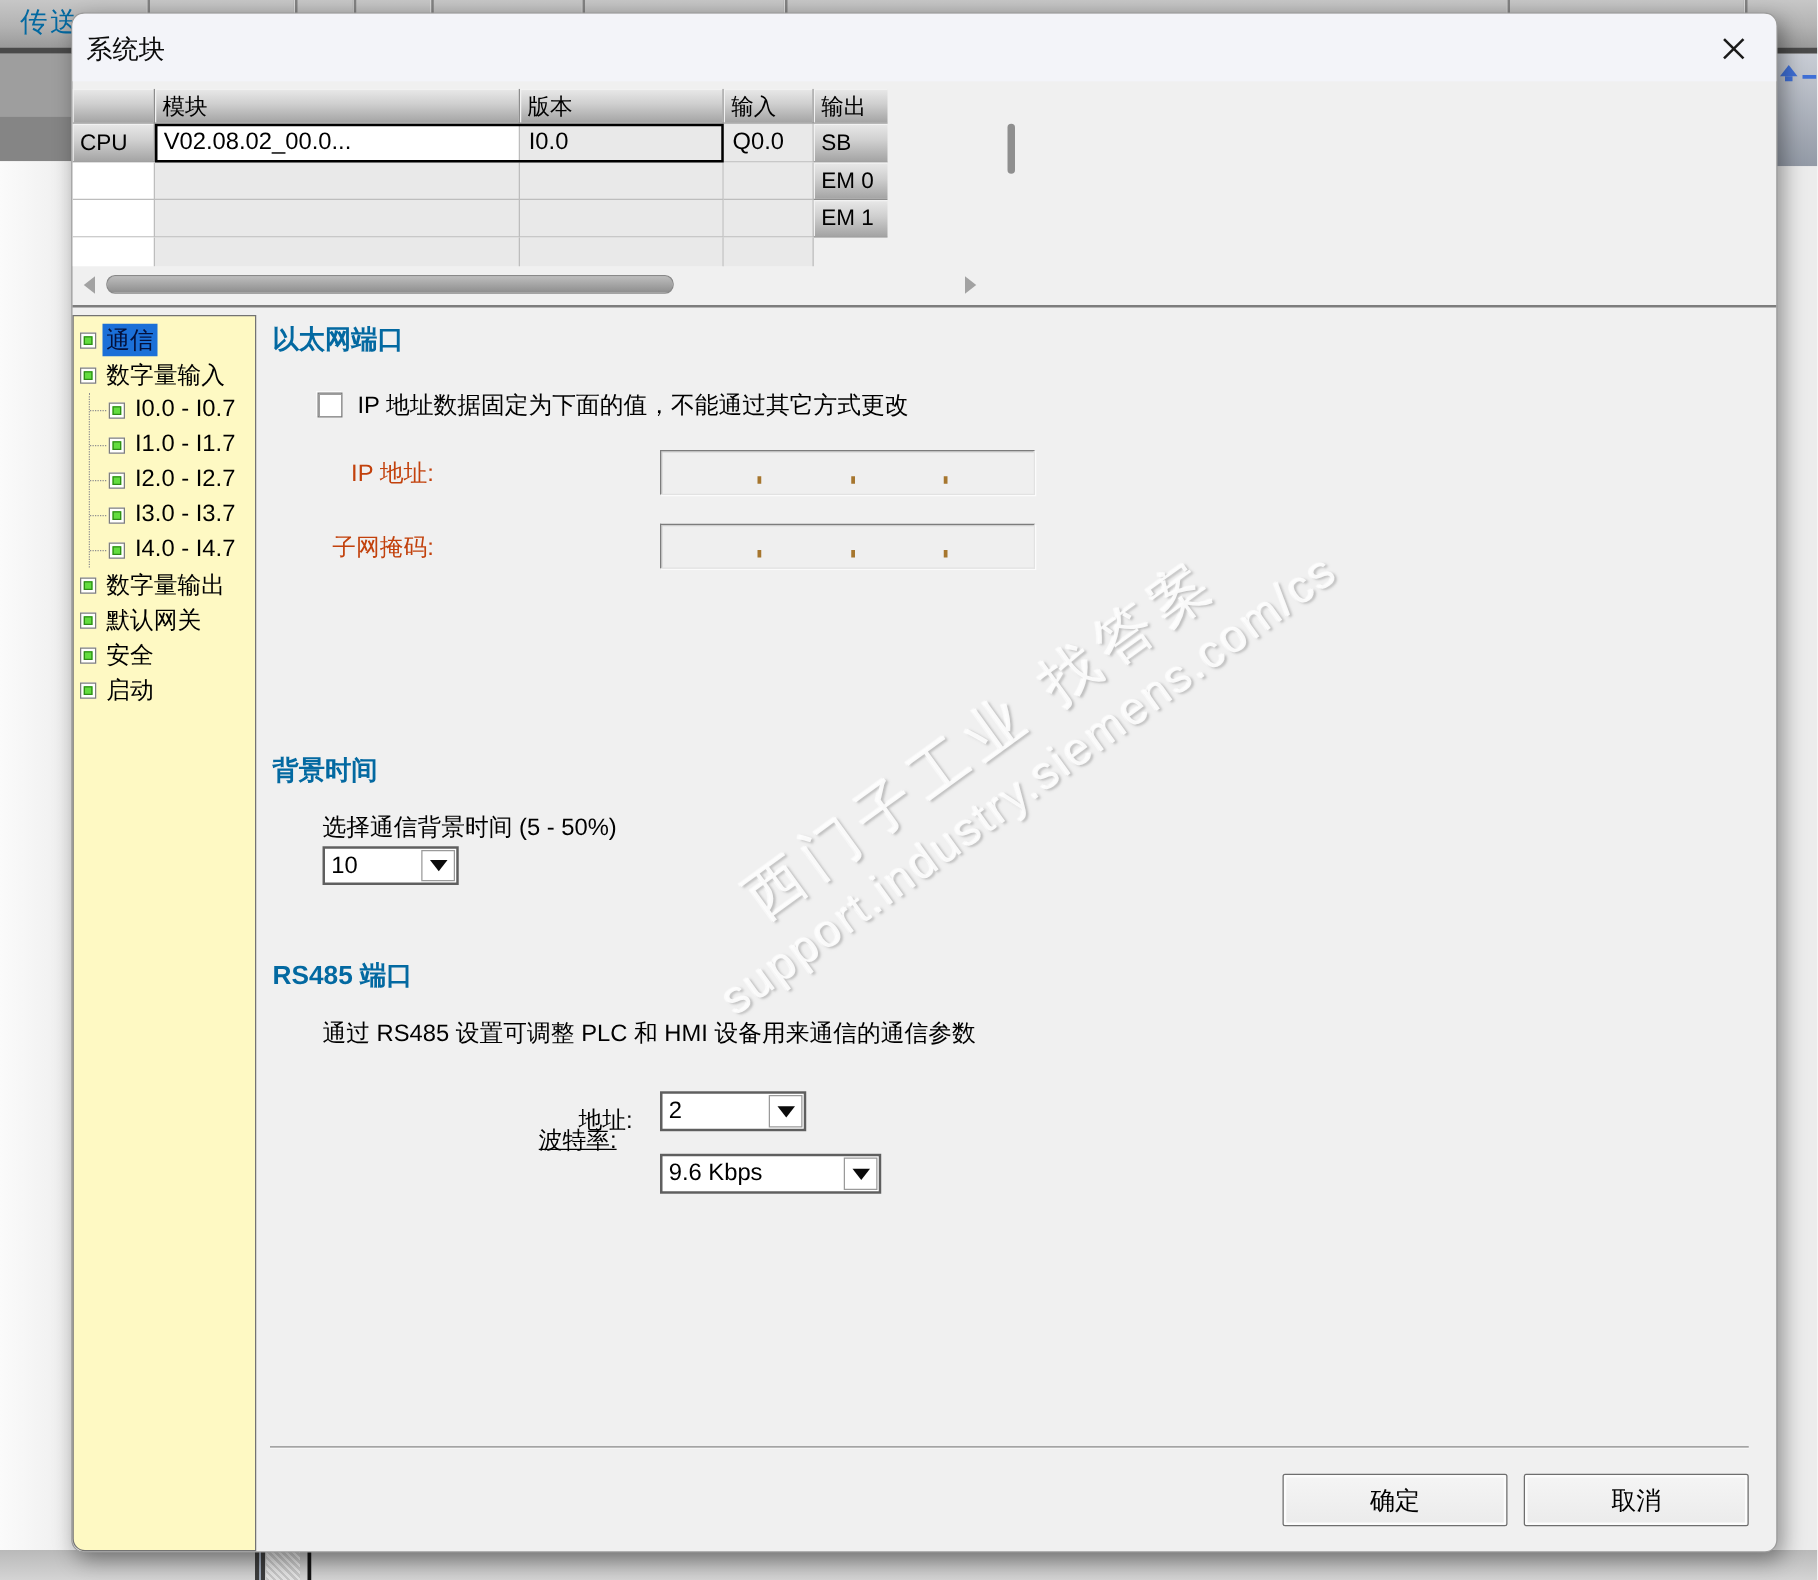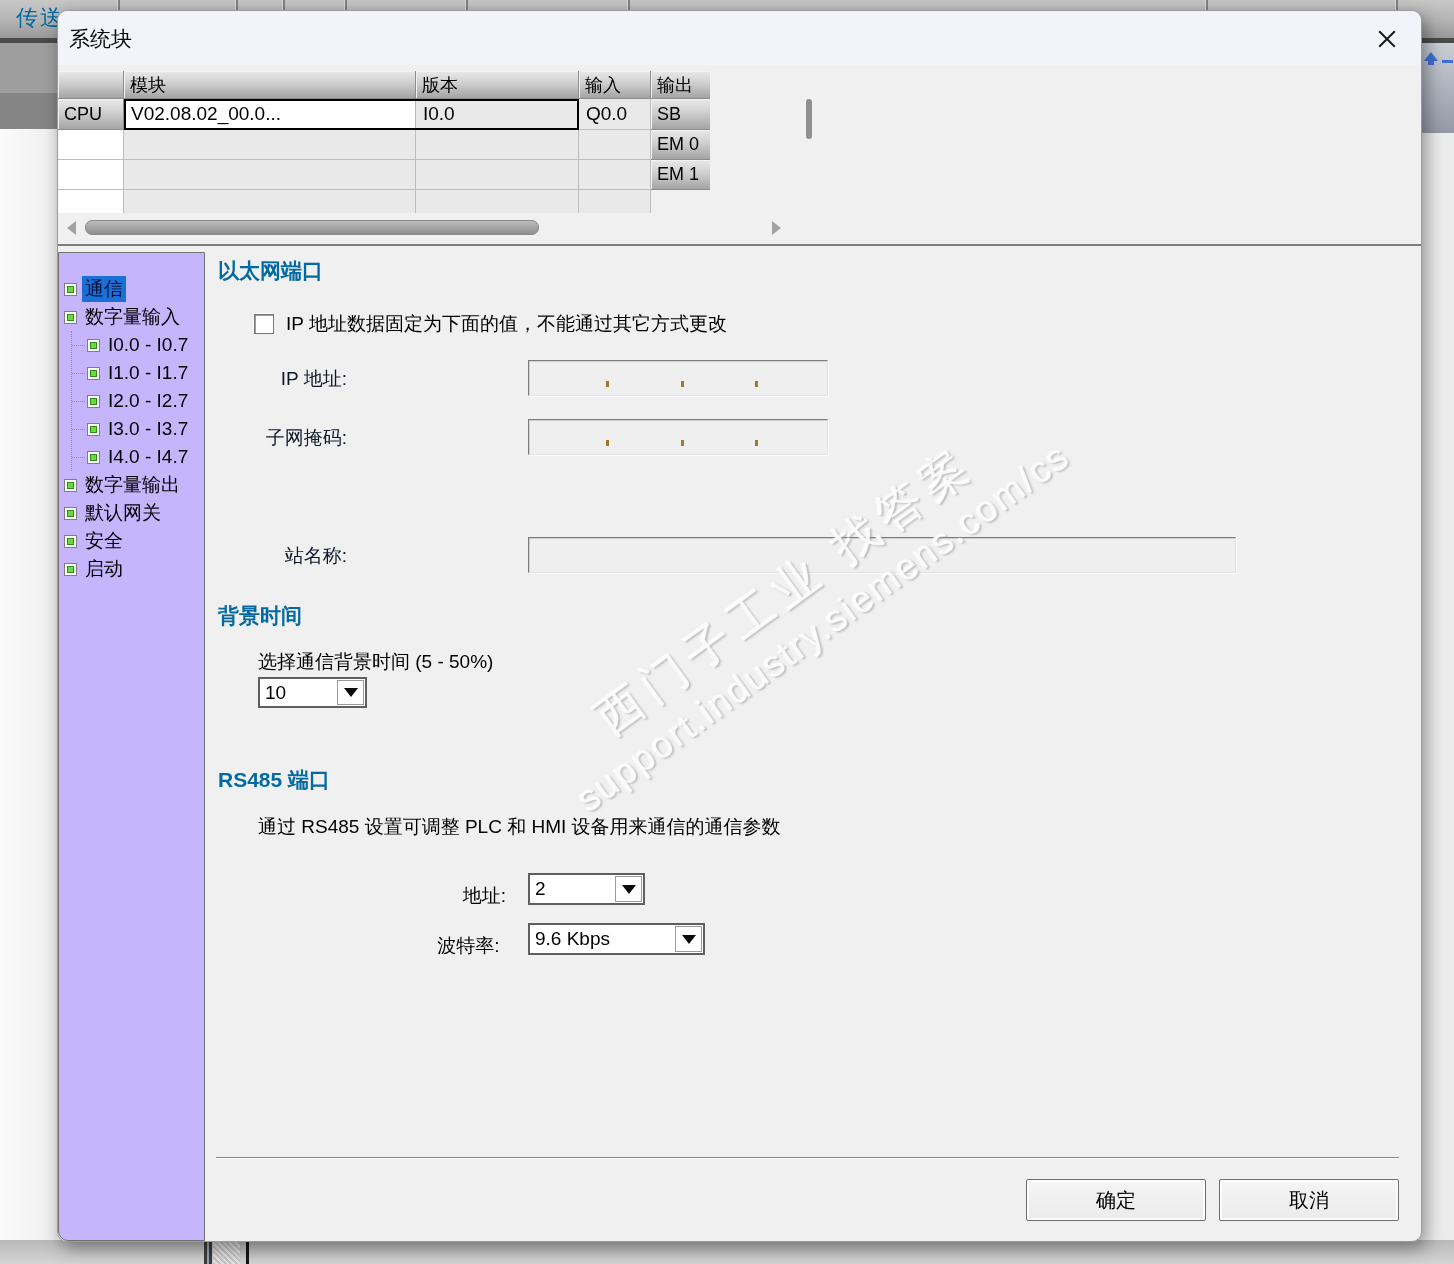--- a/index.html
+++ b/index.html
@@ -60,43 +60,43 @@
   .h-arrow-left{position:absolute;left:9px;top:3px;width:0;height:0;
     border-top:7px solid transparent;border-bottom:7px solid transparent;border-right:9px solid #a2a2a2;}
   .h-arrow-right{position:absolute;left:714px;top:3px;width:0;height:0;
     border-top:7px solid transparent;border-bottom:7px solid transparent;border-left:9px solid #a2a2a2;}
   .h-thumb{position:absolute;left:27px;top:2px;width:452px;height:13px;border-radius:7px;
     background:linear-gradient(180deg,#bdbdbd,#8e8e8e);border:1px solid #898989;}
 
   .pane-sep{position:absolute;left:0;top:233px;right:0;height:0;border-top:2px solid #7d7d7d;}
 
   
-  .tree-panel{position:absolute;left:0;top:241px;width:147px;bottom:0;background:#c4b5fd;
-    border:1px solid #737373;border-radius:0 0 0 10px;box-sizing:border-box;overflow:hidden;padding-top:22px;}
+  .tree-panel{position:absolute;left:0;top:241px;width:147px;bottom:0;background:#fef9c3;
+    border:1px solid #737373;border-radius:0 0 0 10px;box-sizing:border-box;overflow:hidden;padding-top:5px;}
   .tree-item{height:28px;display:flex;align-items:center;padding-left:5px;font-size:19px;color:#000;
     white-space:nowrap;cursor:pointer;}
   .tree-icon{flex:0 0 13px;width:13px;height:13px;background:#fff;border:1px solid #7e7e7e;
     box-sizing:border-box;margin-right:5px;display:flex;align-items:center;justify-content:center;}
   .tree-icon .green{width:7px;height:7px;background:#63dd3f;border:1px solid #2f8c17;box-sizing:border-box;}
   .tree-label{padding:0 3px;}
   .tree-item.selected .tree-label{background:#1b70d8;color:#04103a;}
   .tree-children{margin-left:12px;border-left:1px dotted #8f8f8f;}
   .tree-children .tree-item{padding-left:0;}
   .dash{flex:0 0 13px;width:13px;height:0;border-top:1px dotted #8f8f8f;margin-right:2px;}
 
   
   .section-heading{position:absolute;font-size:21px;font-weight:bold;color:#0369a1;}
   .plain-label{position:absolute;font-size:19px;color:#000;}
   .checkbox-row{position:absolute;left:196px;top:300px;display:flex;align-items:center;}
   .checkbox{width:18px;height:18px;background:#fff;border:1px solid #767676;
     box-shadow:inset 1px 1px 0 #9d9d9d, -1px -1px 0 #fdfdfd;margin-right:12px;cursor:pointer;}
   .cb-label{font-size:19px;color:#000;}
 
   .field-row{position:absolute;left:0;height:36px;}
-  .field-label{position:absolute;right:911px;top:6px;font-size:19px;color:#0f172a;white-space:nowrap;}
+  .field-label{position:absolute;right:911px;top:6px;font-size:19px;color:#c2410c;white-space:nowrap;}
   .field-box{position:absolute;left:470px;top:0;height:36px;background:#efefef;box-sizing:border-box;
     border:1px solid;border-color:#7c7c7c #e2e2e2 #e2e2e2 #7c7c7c;box-shadow:1px 1px 0 #fbfbfb, inset 1px 1px 0 #cfcfcf;}
   .field-box.ip{width:300px;}
   .field-box.name{width:708px;}
   .ip-dot{position:absolute;bottom:8px;width:3px;height:6px;background:#a6762e;}
   .ip-dot.d1{left:26%;} .ip-dot.d2{left:51%;} .ip-dot.d3{left:76%;}
 
   .combo{position:absolute;background:#fff;border:2px solid #5f5f5f;box-sizing:border-box;
     display:flex;align-items:stretch;cursor:pointer;}
   .combo-value{flex:1;font-size:19px;color:#000;padding:4px 5px;display:flex;align-items:center;white-space:nowrap;overflow:hidden;}
@@ -292,44 +292,40 @@
       </div>
     </div>
     <div class="field-row" style="top:408px;left:0;width:1200px;">
       <div class="field-label">子网掩码:</div>
       <div class="field-box ip">
         <span class="ip-dot d1"></span>
           <span class="ip-dot d2"></span>
           <span class="ip-dot d3"></span>
       </div>
     </div>
-    <div class="field-row" style="top:526px;left:0;width:1200px;">
-      <div class="field-label">站名称:</div>
-      <div class="field-box name"></div>
-    </div>
 
     <div class="section-heading" style="left:160px;top:591px;">背景时间</div>
     <div class="plain-label" style="left:200px;top:638px;">选择通信背景时间 (5 - 50%)</div>
     <div class="combo" style="left:200px;top:666px;width:109px;height:31px;">
       <div class="combo-value">10</div>
       <div class="combo-btn">
           <div class="combo-tri"></div>
         </div>
     </div>
 
     <div class="section-heading" style="left:160px;top:755px;">RS485  端口</div>
     <div class="plain-label" style="left:200px;top:803px;">通过 RS485 设置可调整 PLC 和 HMI 设备用来通信的通信参数</div>
     <div class="plain-label" style="left:395px;top:872px;width:53px;text-align:right;">地址:</div>
     <div class="combo" style="left:470px;top:862px;width:117px;height:32px;">
       <div class="combo-value">2</div>
       <div class="combo-btn">
           <div class="combo-tri"></div>
         </div>
     </div>
-    <div class="plain-label" style="left:373px;top:922px;width:75px;text-align:center;">波特率:</div>
+    <div class="plain-label" style="left:373px;top:888px;width:75px;text-align:left;text-decoration:underline;">波特率:</div>
     <div class="combo" style="left:470px;top:912px;width:177px;height:32px;">
       <div class="combo-value">9.6 Kbps</div>
       <div class="combo-btn">
           <div class="combo-tri"></div>
         </div>
     </div>
 
     <div class="watermark">
       <div class="wm-line1">西门子工业  找答案</div>
       <div class="wm-line2">support.industry.siemens.com/cs</div>

